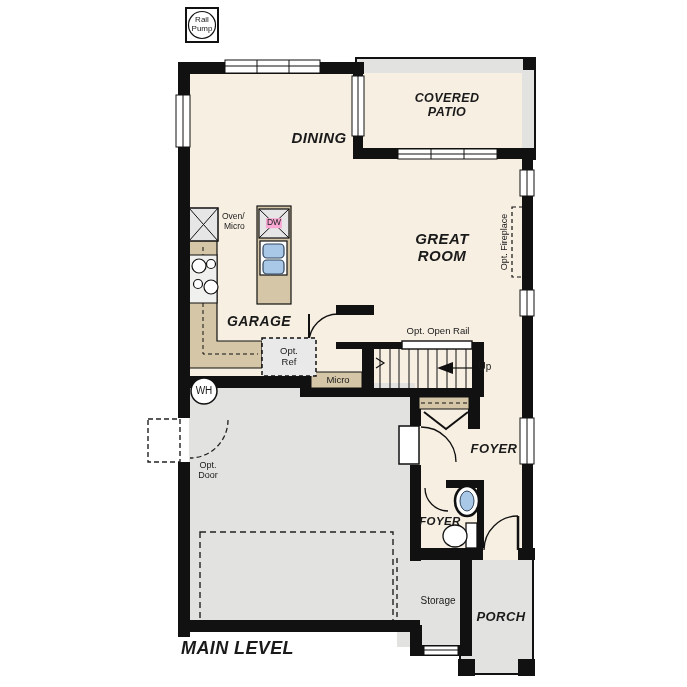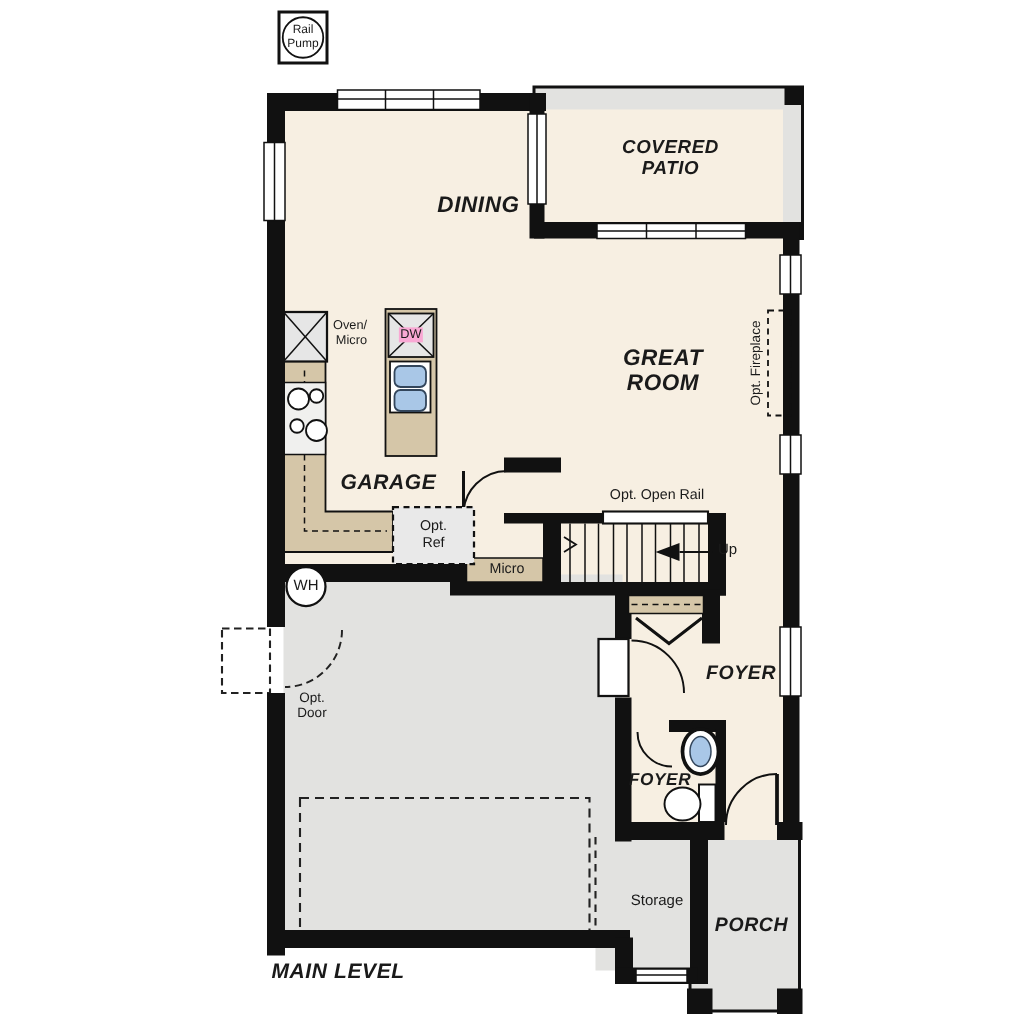--- a/index.html
+++ b/index.html
@@ -174,15 +174,15 @@
   <div class="lbl" style="left:289px; top:357px; font-size:9.5px;">Opt.
 Ref</div>
   <div class="lbl" style="left:338px; top:380px; font-size:9.5px;">Micro</div>
   <div class="lbl" style="left:204px; top:391px; font-size:10px;">WH</div>
   <div class="lbl room" style="left:494px; top:449px; font-size:13px;">FOYER</div>
   <div class="lbl room" style="left:440px; top:521px; font-size:11.5px;">FOYER</div>
   <div class="lbl" style="left:208px; top:470px; font-size:9px;">Opt.
 Door</div>
   <div class="lbl" style="left:438px; top:601px; font-size:10px;">Storage</div>
   <div class="lbl room" style="left:501px; top:617px; font-size:13px;">PORCH</div>
-  <div class="lbl lbl-left room" style="left:181px; top:648px; font-size:14px;">MAIN LEVEL</div>
+  <div class="lbl lbl-left room" style="left:181px; top:648px; font-size:18px;">MAIN LEVEL</div>
 
 </div>
 
 </body></html>

